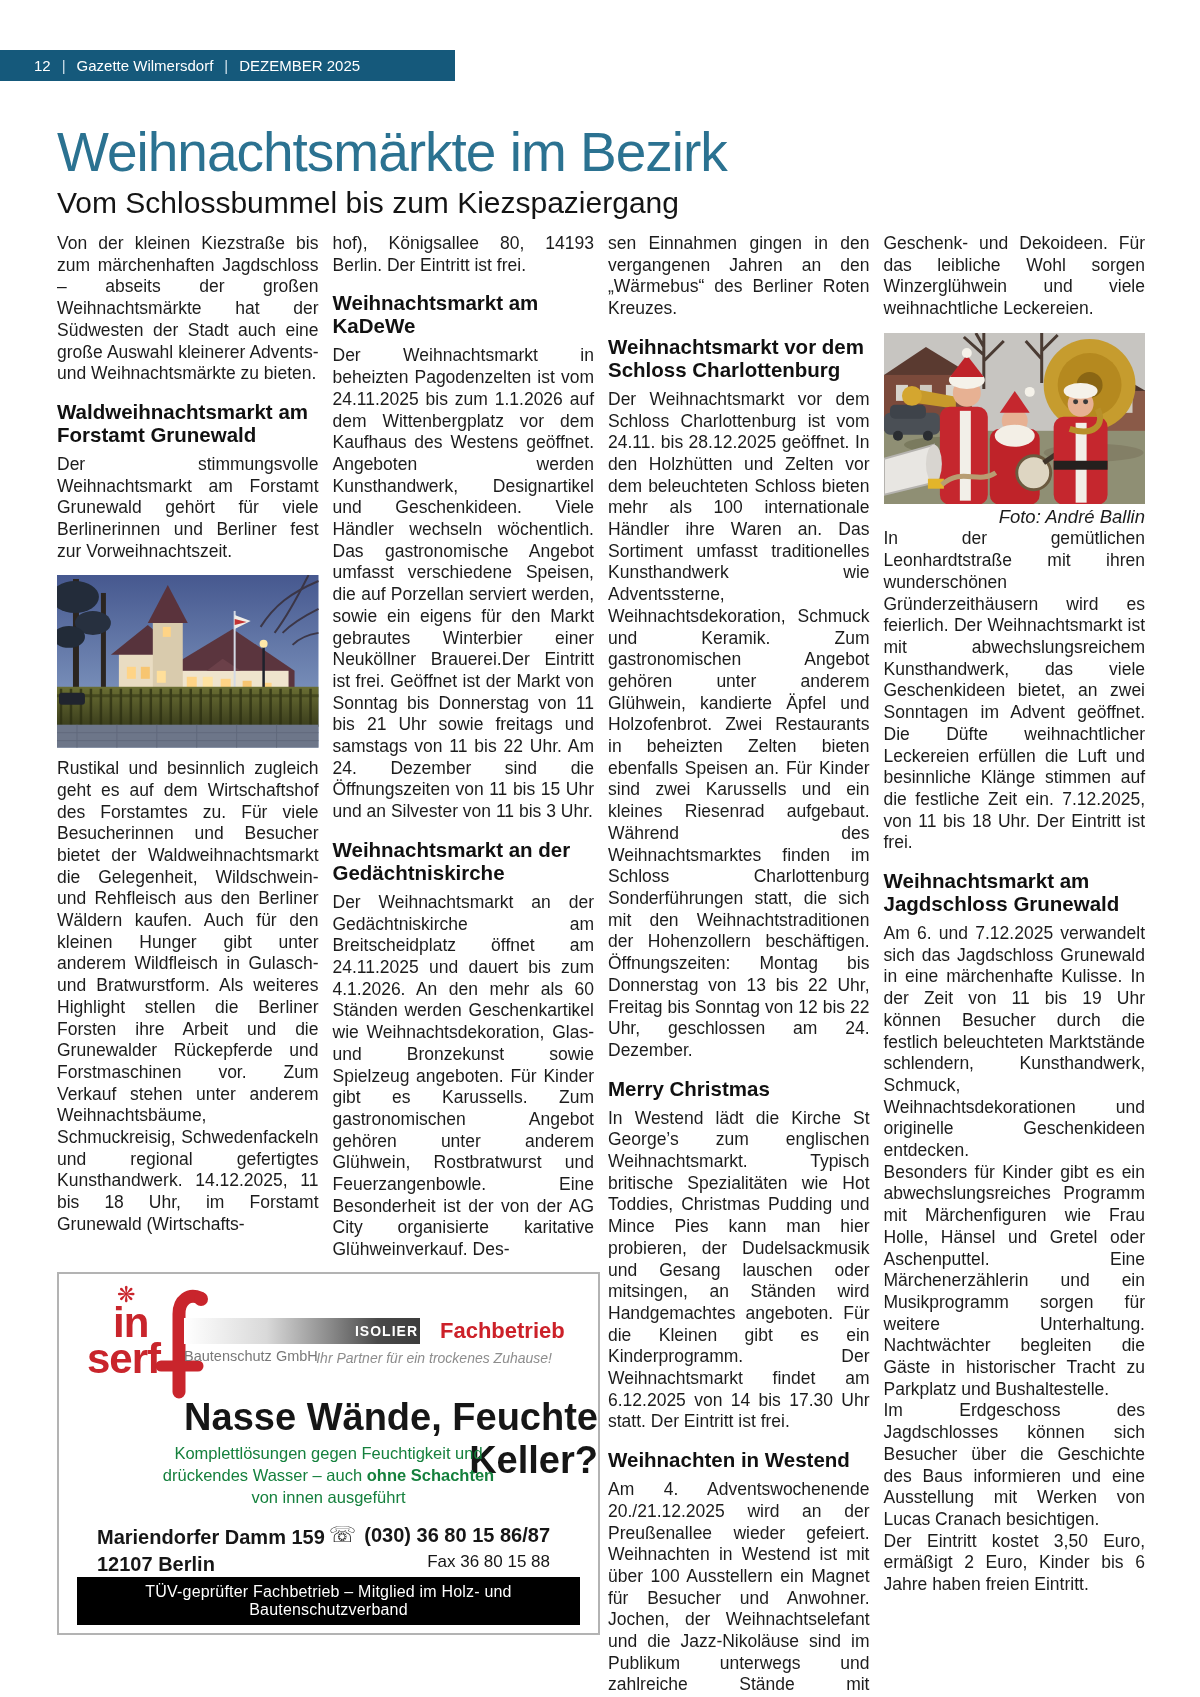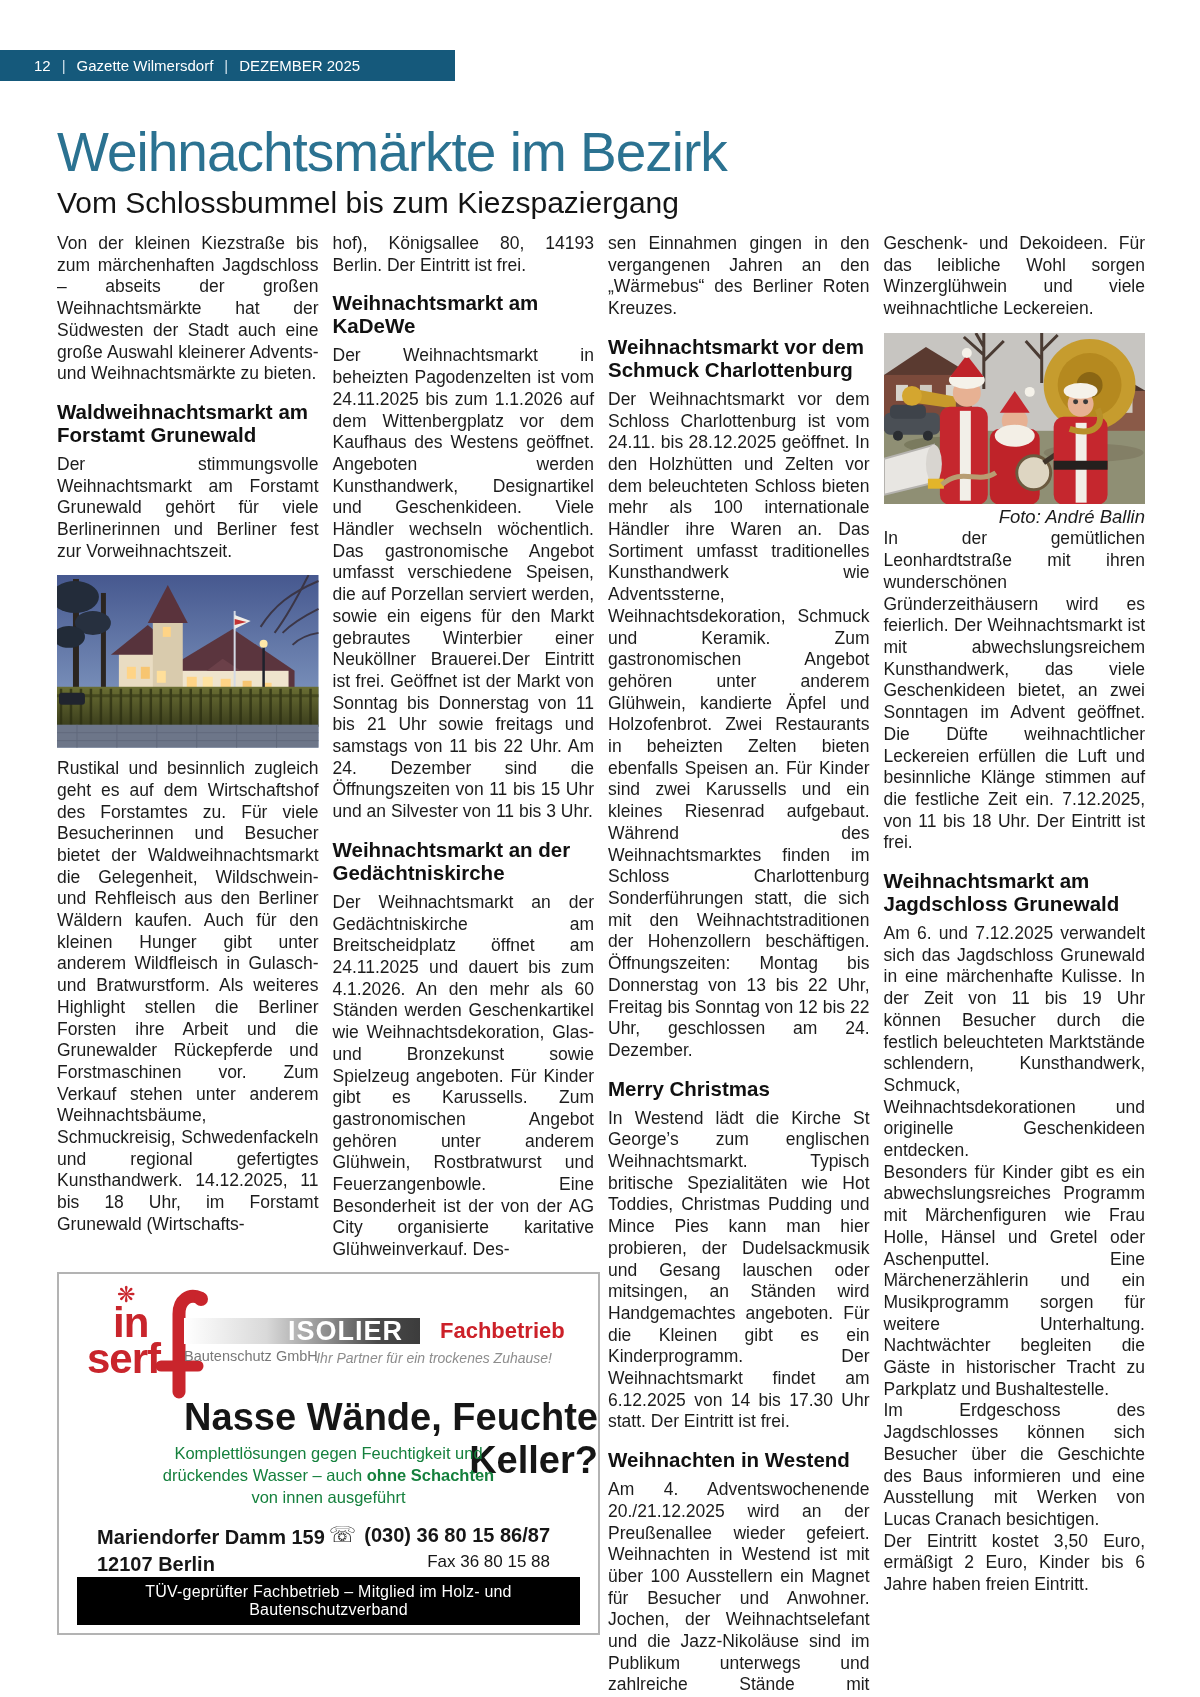--- a/index.html
+++ b/index.html
@@ -56,21 +56,21 @@
   .logo-flower{position:absolute;left:30px;top:-2px;font-size:22px;line-height:1;}
   .logo-in{position:absolute;left:26px;top:16px;font-size:42px;font-weight:700;line-height:1;letter-spacing:-1px;}
   .logo-serf{position:absolute;left:0px;top:52px;font-size:42px;font-weight:700;line-height:1;letter-spacing:-1px;}
   .logo-f{position:absolute;left:62px;top:2px;}
   .ad-bauten{position:absolute;left:125px;top:74px;font-size:14.5px;color:#787878;}
   .iso-row{position:absolute;left:125px;top:44px;height:26px;display:flex;align-items:center;}
   .iso-grad{
     width:236px;height:26px;display:flex;justify-content:flex-end;align-items:center;
     background:linear-gradient(90deg,#ffffff 0%,#d9d9d9 35%,#8a8a8a 62%,#4a4a4a 82%,#3c3c3c 100%);
   }
-  .iso-grad span{color:#fff;font-weight:700;font-size:27px;letter-spacing:1px;padding-right:17px;}
+  .iso-grad span{color:#fff;font-weight:700;font-size:14px;letter-spacing:1px;padding-right:2px;}
   .iso-fach{color:#cc2129;font-weight:700;font-size:22px;margin-left:20px;}
   .ad-tagline{position:absolute;right:46px;top:76px;font-size:14px;font-style:italic;color:#8d8d8d;}
   .ad-headline{position:absolute;left:0;right:0;top:122px;text-align:right;font-size:38px;font-weight:700;color:#161616;}
   .ad-body{position:absolute;left:0;right:0;top:168px;text-align:center;font-size:16.5px;line-height:22px;color:#15803d;}
   .ad-address{position:absolute;left:38px;top:250px;font-size:20px;font-weight:700;line-height:27px;color:#161616;}
   .ad-contact{position:absolute;right:48px;top:248px;text-align:right;color:#161616;}
   .ad-phone{font-size:20px;font-weight:700;}
   .ad-phone .phone-glyph{font-weight:400;font-size:22px;margin-right:8px;}
   .ad-fax,.ad-web{font-size:17px;line-height:21px;margin-top:3px;}
   .ad-footer{
@@ -171,21 +171,21 @@
     <div class="col">
       <p>hof), Königsallee 80, 14193 Berlin. Der Eintritt ist frei.</p>
       <h3>Weihnachtsmarkt am KaDeWe</h3>
       <p>Der Weihnachtsmarkt in beheizten Pagodenzelten ist vom 24.11.2025 bis zum 1.1.2026 auf dem Wittenbergplatz vor dem Kaufhaus des Westens geöffnet. Angeboten werden Kunsthandwerk, Designartikel und Geschenkideen. Viele Händler wechseln wöchentlich. Das gastronomische Angebot umfasst verschiedene Speisen, die auf Porzellan serviert werden, sowie ein eigens für den Markt gebrautes Winterbier einer Neuköllner Brauerei.Der Eintritt ist frei. Geöffnet ist der Markt von Sonntag bis Donnerstag von 11 bis 21 Uhr sowie freitags und samstags von 11 bis 22 Uhr. Am 24. Dezember sind die Öffnungszeiten von 11 bis 15 Uhr und an Silvester von 11 bis 3 Uhr.</p>
       <h3>Weihnachtsmarkt an der Gedächtniskirche</h3>
       <p>Der Weihnachtsmarkt an der Gedächtniskirche am Breitscheidplatz öffnet am 24.11.2025 und dauert bis zum 4.1.2026. An den mehr als 60 Ständen werden Geschenkartikel wie Weihnachtsdekoration, Glas- und Bronzekunst sowie Spielzeug angeboten. Für Kinder gibt es Karussells. Zum gastronomischen Angebot gehören unter anderem Glühwein, Rostbratwurst und Feuerzangenbowle. Eine Besonderheit ist der von der AG City organisierte karitative Glühweinverkauf. Des-</p>
     </div>
 
     <div class="col">
       <p>sen Einnahmen gingen in den vergangenen Jahren an den „Wärmebus“ des Berliner Roten Kreuzes.</p>
-      <h3>Weihnachtsmarkt vor dem Schmuck Charlottenburg</h3>
+      <h3>Weihnachtsmarkt vor dem Schloss Charlottenburg</h3>
       <p>Der Weihnachtsmarkt vor dem Schloss Charlottenburg ist vom 24.11. bis 28.12.2025 geöffnet. In den Holzhütten und Zelten vor dem beleuchteten Schloss bieten mehr als 100 internationale Händler ihre Waren an. Das Sortiment umfasst traditionelles Kunsthandwerk wie Adventssterne, Weihnachtsdekoration, Schmuck und Keramik. Zum gastronomischen Angebot gehören unter anderem Glühwein, kandierte Äpfel und Holzofenbrot. Zwei Restaurants in beheizten Zelten bieten ebenfalls Speisen an. Für Kinder sind zwei Karussells und ein kleines Riesenrad aufgebaut. Während des Weihnachtsmarktes finden im Schloss Charlottenburg Sonderführungen statt, die sich mit den Weihnachtstraditionen der Hohenzollern beschäftigen. Öffnungszeiten: Montag bis Donnerstag von 13 bis 22 Uhr, Freitag bis Sonntag von 12 bis 22 Uhr, geschlossen am 24. Dezember.</p>
       <h3>Merry Christmas</h3>
       <p>In Westend lädt die Kirche St George’s zum englischen Weihnachtsmarkt. Typisch britische Spezialitäten wie Hot Toddies, Christmas Pudding und Mince Pies kann man hier probieren, der Dudelsackmusik und Gesang lauschen oder mitsingen, an Ständen wird Handgemachtes angeboten. Für die Kleinen gibt es ein Kinderprogramm. Der Weihnachtsmarkt findet am 6.12.2025 von 14 bis 17.30 Uhr statt. Der Eintritt ist frei.</p>
       <h3>Weihnachten in Westend</h3>
       <p>Am 4. Adventswochenende 20./21.12.2025 wird an der Preußenallee wieder gefeiert. Weihnachten in Westend ist mit über 100 Ausstellern ein Magnet für Besucher und Anwohner. Jochen, der Weihnachtselefant und die Jazz-Nikoläuse sind im Publikum unterwegs und zahlreiche Stände mit Kunsthandwerk liefern</p>
     </div>
 
     <div class="col">
       <p>Geschenk- und Dekoideen. Für das leibliche Wohl sorgen Winzerglühwein und viele weihnachtliche Leckereien.</p>
       <figure style="margin-bottom:2px;">

